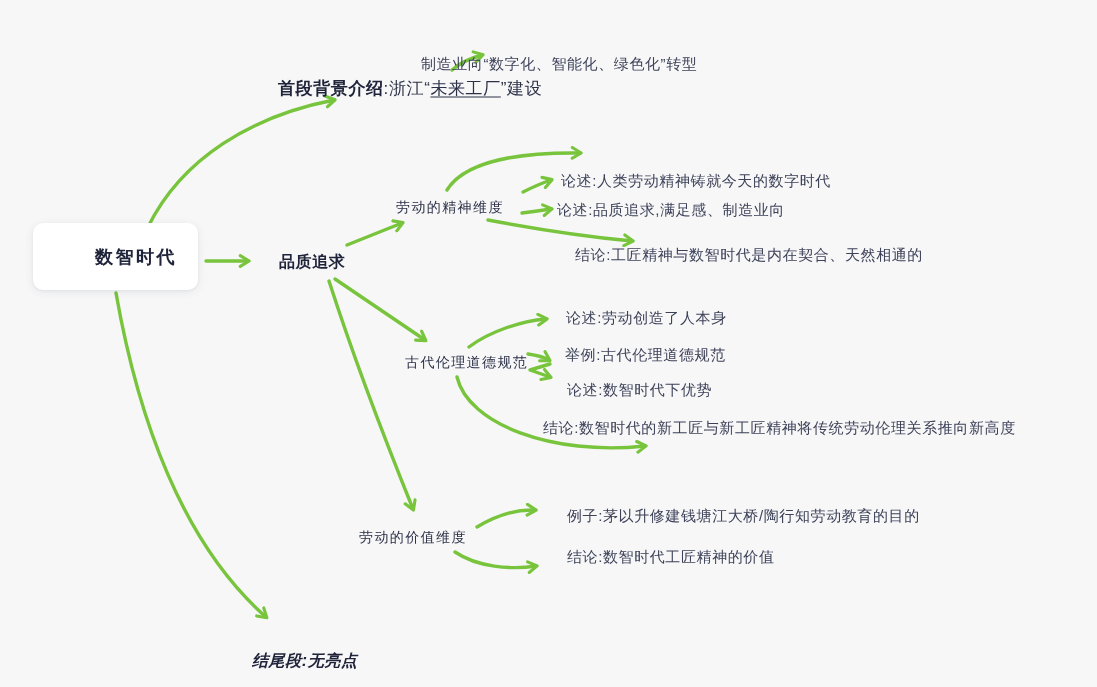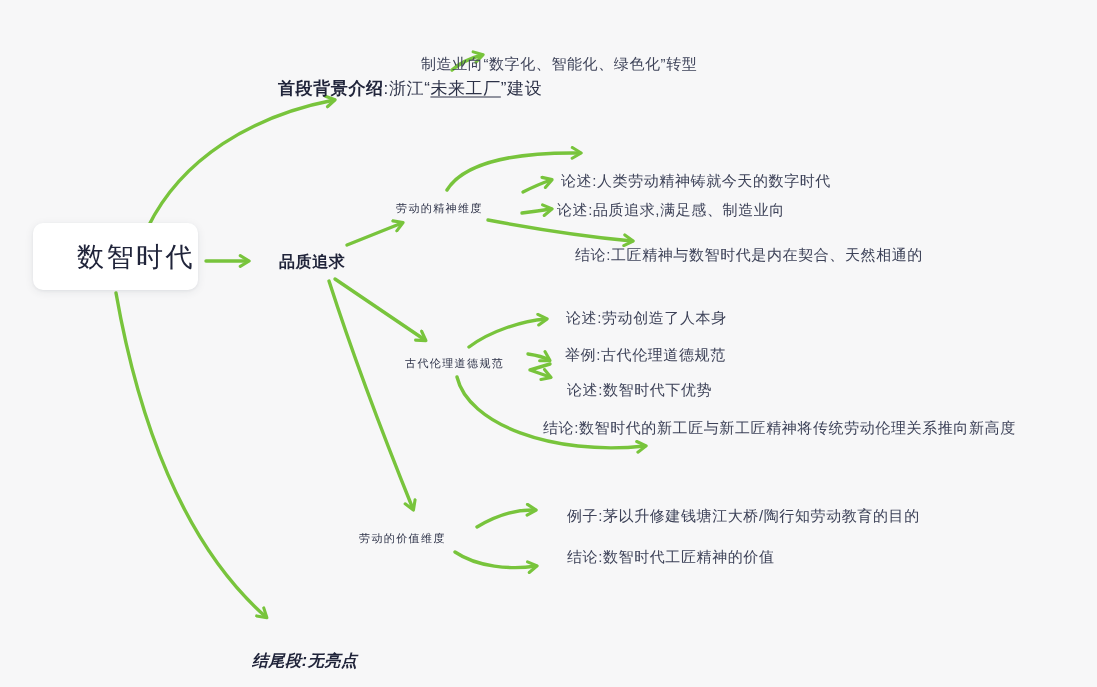--- a/index.html
+++ b/index.html
@@ -22,35 +22,35 @@
   .node{
     position:absolute;
     transform:translateY(-50%);
     white-space:nowrap;
     color:var(--text-leaf);
     font-size:15px;
     letter-spacing:0.6px;
     cursor:default;
   }
   .node.strong{color:var(--text-dark);font-weight:bold;font-size:16px;}
-  .node.dim-label{color:#2c3147;font-size:11px;letter-spacing:1.4px;}
+  .node.dim-label{color:#2c3147;font-size:14px;letter-spacing:1.4px;}
   .root-box{
     position:absolute;
     left:33px;top:223px;width:165px;height:67px;
     background:#ffffff;
     border-radius:10px;
     box-shadow:0 2px 10px rgba(40,45,70,0.08), 0 1px 3px rgba(40,45,70,0.06);
     display:flex;align-items:center;justify-content:center;
     cursor:default;
   }
   .root-box .root-label{
     color:var(--text-dark);
-    font-size:27px;
+    font-size:18px;
     letter-spacing:2.5px;
-    font-weight:400;
+    font-weight:700;
     margin-left:41px;
   }
   .intro-underline{text-decoration:underline;text-underline-offset:3px;}
   .intro-bold{font-weight:bold;color:var(--text-dark);}
 </style>
 </head>
 <body>
 
 <div class="stage">
 

